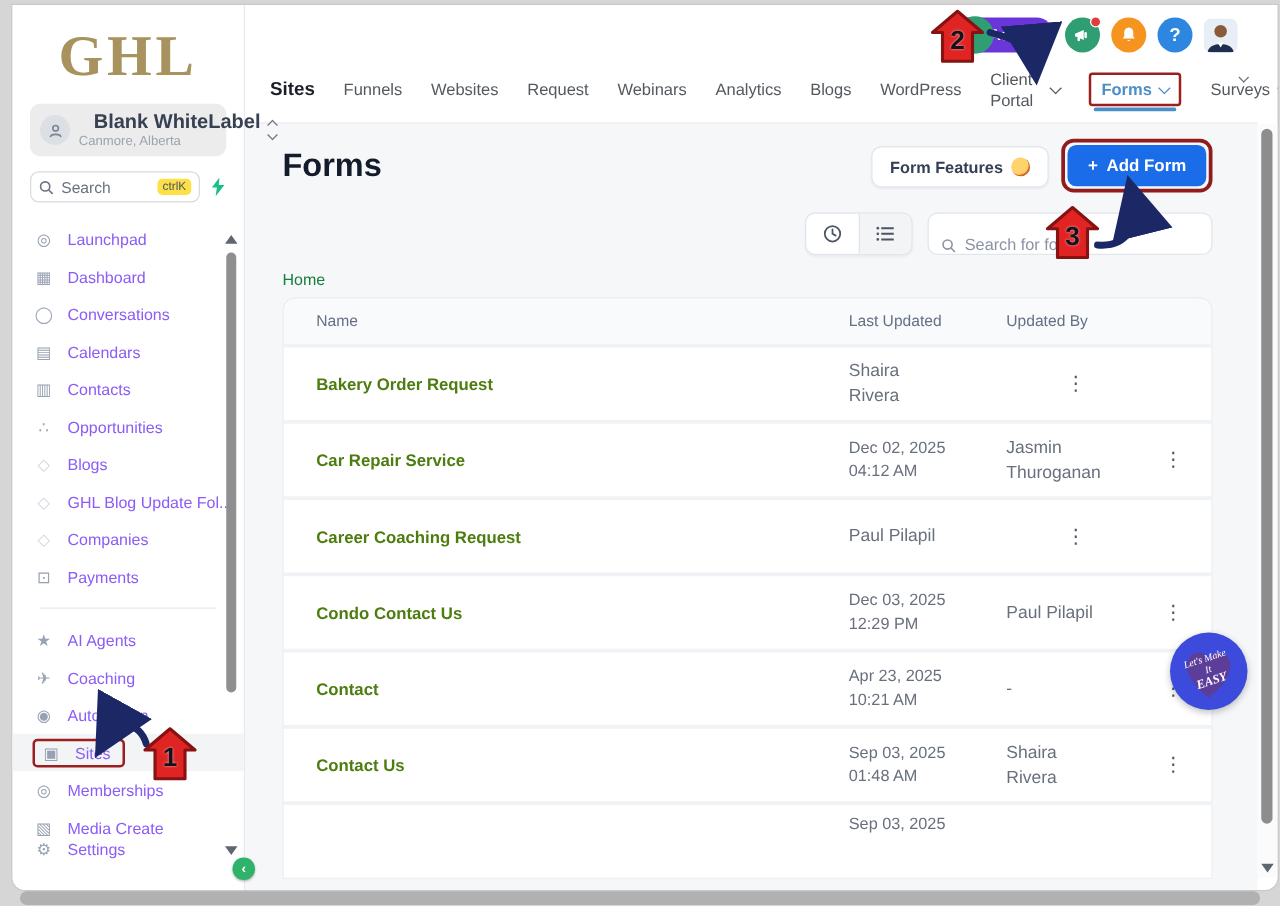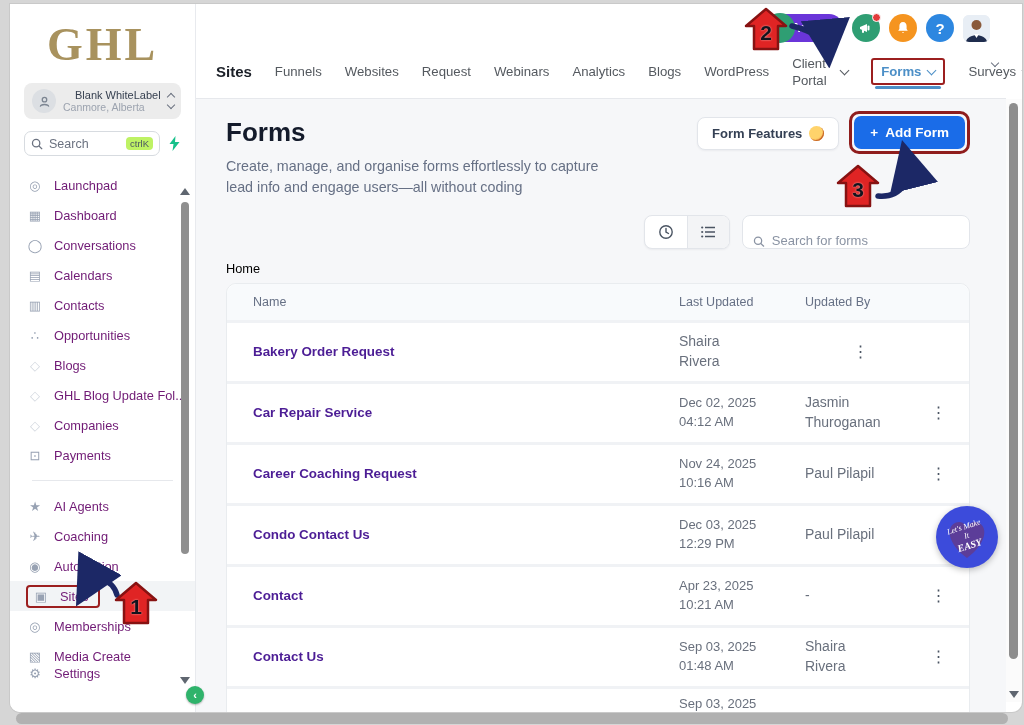--- a/index.html
+++ b/index.html
@@ -10,36 +10,36 @@
 
   
   aside { position:absolute; left:0; top:0; bottom:0; width:186px; background:#fff;
     border-right:1px solid #e8eaee; z-index:5; }
   .logo { font-family:"Liberation Serif", serif; font-weight:700; font-size:46px;
     color:#a8925e; letter-spacing:3px; text-align:center; margin-top:14px; }
   .account { margin:12px 14px 0 14px; background:#ececec; border-radius:8px;
     display:flex; align-items:center; gap:7px; padding:6px 8px; cursor:pointer; }
   .acct-av { width:24px; height:24px; border-radius:50%; background:#dcdfe3;
     display:flex; align-items:center; justify-content:center; flex:0 0 24px; }
-  .acct-name { font-size:11px; font-weight:400; color:#374151; white-space:nowrap;padding-left:12px; }
+  .acct-name { font-size:16px; font-weight:700; color:#374151; white-space:nowrap;padding-left:12px; }
   .acct-loc { font-size:10.5px; color:#9ca3af; white-space:nowrap; }
   .acct-chevs { margin-left:auto; display:flex; flex-direction:column; gap:2px; align-items:center; }
   .caret { width:6px; height:6px; border-right:1.6px solid #6b7280; border-bottom:1.6px solid #6b7280; display:inline-block; }
   .caret.up { transform:rotate(-135deg); } .caret.down { transform:rotate(45deg); }
   .search-row { display:flex; align-items:center; gap:8px; margin:12px 14px 0 14px; }
   .s-box { flex:1; border:1px solid #d7dbe0; border-radius:7px; height:25px;
     display:flex; align-items:center; gap:6px; padding:0 6px; cursor:text; background:#fff; }
   .s-box .ph { font-size:12.5px; color:#6b7280; flex:1; }
-  .kbd { font-size:9.5px; color:#4b5563; background:#bef264; border-radius:4px; padding:1px 4px; }
+  .kbd { font-size:9.5px; color:#4b5563; background:#fde047; border-radius:4px; padding:1px 4px; }
   #side-nav { margin-top:14px; }
   .side-item { display:flex; align-items:center; gap:10px; height:30px; padding:0 16px;
     cursor:pointer; position:relative; }
   .side-item .glyph { width:18px; text-align:center; font-size:13px; color:#98a2b3; flex:0 0 18px; }
   .side-item.muted .glyph { color:#d0d5dd; }
-  .side-item .lbl { font-size:12.8px; color:#701a75; white-space:nowrap; }
+  .side-item .lbl { font-size:12.8px; color:#8b5cf6; white-space:nowrap; }
   .side-item.active { background:#f2f4f6; }
   .side-item.active .item-inner { border:2px solid #9c1f1f; border-radius:4px; padding:2px 10px 2px 4px; }
   .item-inner { display:flex; align-items:center; gap:10px; }
   .side-div { border-top:1px solid #e6e8ec; margin:10px 22px; }
   .side-item.squeeze { margin-top:-13px; }
   .side-scroll { position:absolute; right:4px; top:184px; bottom:28px; width:12px; }
   .tri { width:0; height:0; border-left:5px solid transparent; border-right:5px solid transparent; margin:0 auto; }
   .tri.up { border-bottom:7px solid #5f6670; }
   .tri.dn { border-top:7px solid #5f6670; position:absolute; bottom:0; left:1px; }
   .side-thumb { position:absolute; top:14px; left:2px; width:8px; height:352px; background:#8f8f8f; border-radius:4px; }
@@ -91,29 +91,29 @@
   .filter-row { margin-top:16px; display:flex; justify-content:flex-end; align-items:center; gap:12px; height:34px; }
   .segmented { display:flex; border:1px solid #e2e5ea; border-radius:8px; overflow:hidden;
     background:#fff; height:34px; box-shadow:0 1px 2px rgba(16,24,40,.05); }
   .seg { width:42px; display:flex; align-items:center; justify-content:center; cursor:pointer; }
   .seg + .seg { border-left:1px solid #e2e5ea; background:#f3f4f6; }
   .search-forms { width:228px; height:34px; background:#fff; border:1px solid #e2e5ea; border-radius:8px;
     display:flex; align-items:flex-end; gap:7px; padding:0 10px; }
   .search-forms input { border:none; outline:none; font-size:13px; color:#374151; width:100%;
     font-family:inherit; background:transparent; }
   .search-forms input::placeholder { color:#8a93a3; }
-  .breadcrumb { margin-top:12px; font-size:12.8px; color:#000000; height:17px; }
+  .breadcrumb { margin-top:12px; font-size:12.8px; color:#15803d; height:17px; }
 
   .card { margin-top:5px; background:#fff; border:1px solid #e9ecef; border-radius:10px 10px 0 0; width:744px; }
   .thead { display:grid; grid-template-columns:1fr 126px 112px 44px; padding:11px 8px 11px 26px;
     background:#f8fafc; border-radius:10px 10px 0 0; font-size:12.5px; color:#667085; }
   .trow { display:grid; grid-template-columns:1fr 126px 112px 44px; padding:8px 8px 8px 26px;
     min-height:61px; align-items:center; border-top:3px solid #f0f2f5; background:#fff; cursor:pointer; }
   .trow.partial { align-items:start; padding-top:6px; }
-  .c-name { font-size:13.4px; font-weight:600; color:#4c1d95; }
+  .c-name { font-size:13.4px; font-weight:600; color:#4d7c0f; }
   .c-date { font-size:13px; color:#69707d; line-height:1.45; }
   .c-by { font-size:14px; color:#69707d; max-width:78px; line-height:1.4; overflow-wrap:anywhere; }
   .c-dots { font-size:16px; color:#4b5563; text-align:center; cursor:pointer; letter-spacing:1px; }
 
   
   .vscroll { position:absolute; right:0; top:95px; bottom:10px; width:16px; background:#fbfbfb; z-index:30; }
   .v-thumb { position:absolute; top:4px; left:3px; width:9px; height:556px; background:#8d8d8d; border-radius:5px; }
   .v-dn { position:absolute; bottom:4px; left:3px; width:0; height:0; border-left:5px solid transparent;
     border-right:5px solid transparent; border-top:7px solid #5f6670; }
   .hbar { position:absolute; left:16px; bottom:1px; width:992px; height:11px; background:#b1b1b1; border-radius:6px; }
@@ -363,21 +363,20 @@
             <span class="tab-label">Surveys</span>
             <span class="chev"></span>
           </div>
         </div>
     </header>
 
     <section class="content">
       <div class="page-head">
         <div>
           <h1 class="title">Forms</h1>
-          <p class="subtitle">Create, manage, and organise forms effortlessly to capture lead info and engage users—all without coding</p>
         </div>
         <div class="actions">
           <button class="btn-light">
             <span>Form Features</span>
             <span class="party"></span>
           </button>
           <div class="addform-wrap">
             <button class="btn-primary">
               <span>+</span>
               <span>Add Form</span>
@@ -433,24 +432,20 @@
     <div class="c-name">Car Repair Service</div>
     <div class="c-date">
                 <div class="d1">Dec 02, 2025</div>
                 <div class="d2">04:12 AM</div>
               </div>
     <div class="c-by">Jasmin Thuroganan</div>
     <div class="c-dots">⋮</div>
   </div>
             <div class="trow">
     <div class="c-name">Career Coaching Request</div>
-    <div class="c-date">
-                <div class="d1">Nov 24, 2025</div>
-                <div class="d2">10:16 AM</div>
-              </div>
     <div class="c-by">Paul Pilapil</div>
     <div class="c-dots">⋮</div>
   </div>
             <div class="trow">
     <div class="c-name">Condo Contact Us</div>
     <div class="c-date">
                 <div class="d1">Dec 03, 2025</div>
                 <div class="d2">12:29 PM</div>
               </div>
     <div class="c-by">Paul Pilapil</div>

